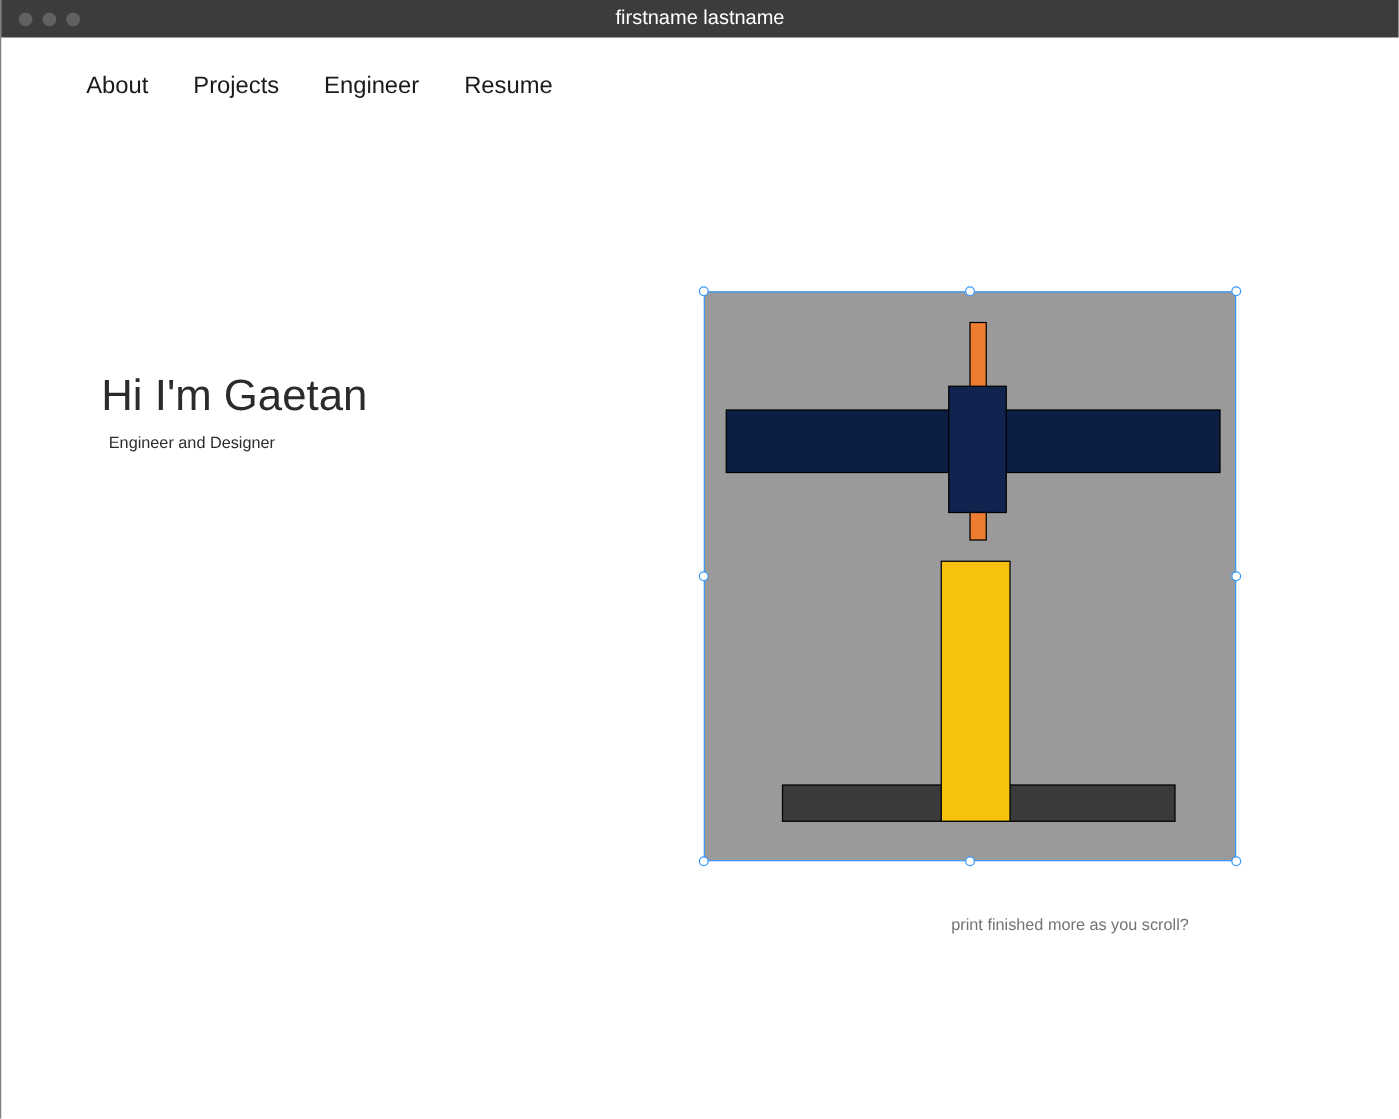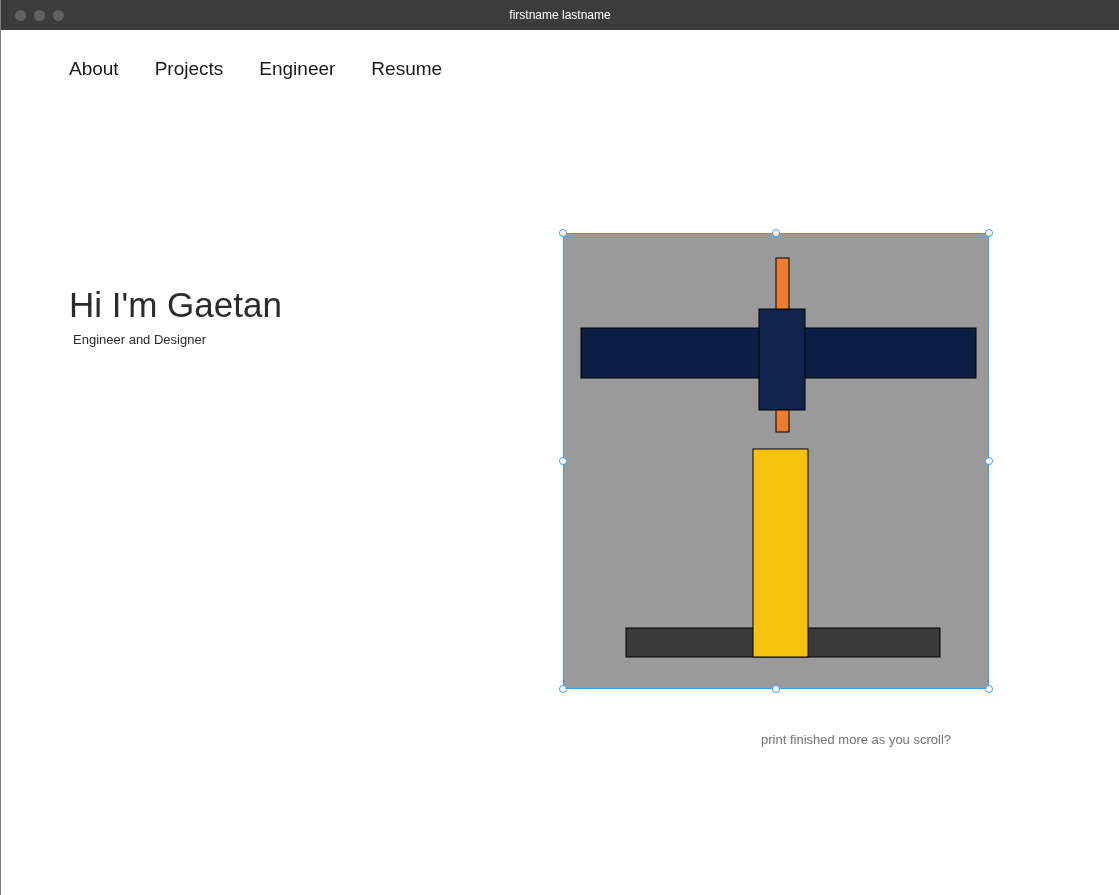--- a/index.html
+++ b/index.html
@@ -35,21 +35,21 @@
     width: 11px;
     height: 11px;
     border-radius: 50%;
     background: #616161;
   }
   .titlebar-title {
     position: absolute;
     left: 0;
     right: 0;
     text-align: center;
-    font-size: 12px;
+    font-size: 16px;
     color: #ffffff;
     pointer-events: none;
   }
   .content {
     position: relative;
     width: 100%;
     height: calc(100% - 30px);
     text-decoration: underline;
   }
   .nav {
@@ -66,29 +66,29 @@
     text-decoration: none;
     cursor: pointer;
   }
   .hero-heading {
     position: absolute;
     top: 255px;
     left: 68px;
     font-size: 35px;
     font-weight: 400;
     color: #2b2b2b;
-    margin: 0;
+    margin: 12px;
   }
   .hero-sub {
     position: absolute;
     top: 298px;
     left: 68px;
     font-size: 13px;
     color: #2b2b2b;
-    margin: 4px;
+    margin: 18px;
   }
   .caption {
     position: absolute;
     top: 702px;
     left: 760px;
     font-size: 13px;
     color: #737373;
   }
 
   

